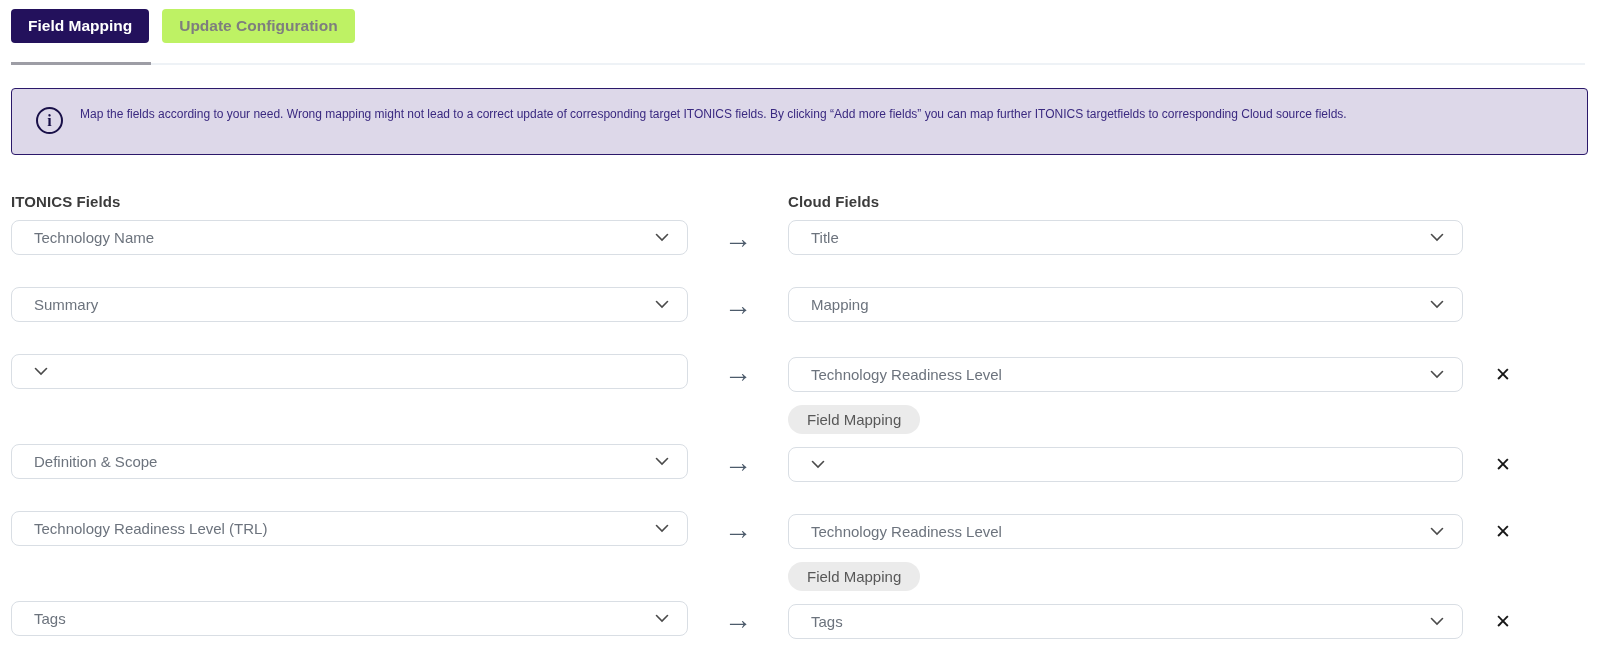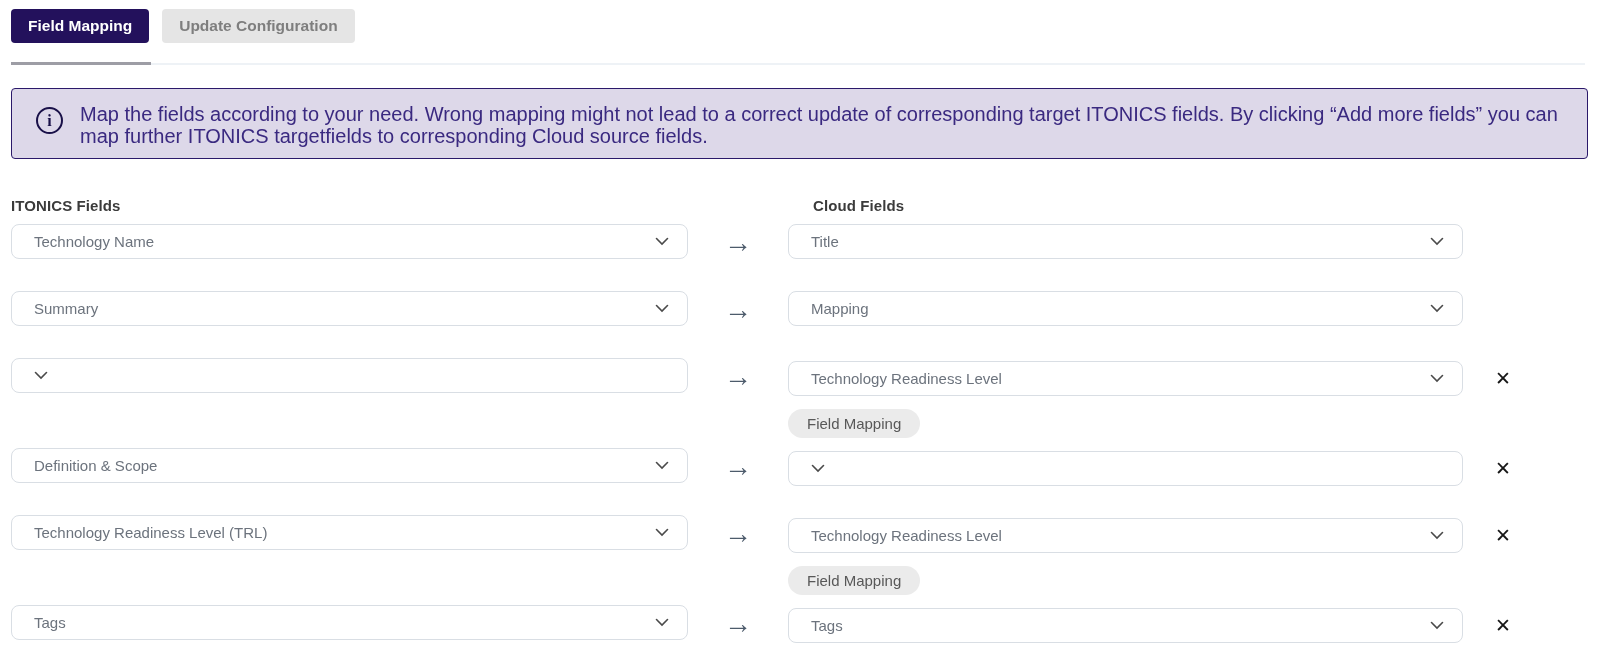--- a/index.html
+++ b/index.html
@@ -21,21 +21,21 @@
     border: none;
     border-radius: 4px;
     font-family: "Liberation Sans", sans-serif;
     font-size: 15.5px;
     font-weight: 700;
     line-height: 34px;
     cursor: pointer;
     white-space: nowrap;
   }
   .tab.active { background: #23115c; color: #ffffff; }
-  .tab.inactive { background: #e5e5e5; color: #7e7e7e; }
+  .tab.inactive { background: #bef264; color: #7e7e7e; }
 
   .tab-divider { position: relative; margin-top: 19px; height: 4px; }
   .tab-divider .light-line {
     position: absolute; left: 0; right: 3px; top: 1px; height: 2px;
     background: #eef2f6;
   }
   .tab-divider .active-underline {
     position: absolute; left: 0; top: 0; width: 140px; height: 3px;
     background: #9d9da5;
   }
@@ -59,27 +59,27 @@
     border-radius: 50%;
     color: #191048;
     font-weight: 700;
     font-size: 16px;
     display: flex; align-items: center; justify-content: center;
     margin-top: 7px;
     font-family: "Liberation Serif", serif;
   }
   .info-text {
     margin-left: 17px;
-    font-size: 20px;
+    font-size: 12px;
     line-height: 22px;
     padding-top: 3px;
   }
 
   
-  .col-headers { display: flex; margin-top: 38px; margin-bottom: 10px; gap: 25px; }
+  .col-headers { display: flex; margin-top: 38px; margin-bottom: 10px; }
   .col-header {
     font-size: 15px; font-weight: 700; color: #3b3b3b; letter-spacing: .1px;
   }
   .col-header.itonics { width: 777px; }
   .col-header.cloud { }
 
   
   .mapping-row { display: flex; align-items: flex-start; margin-bottom: 26px; }
   .mapping-row.has-pill { margin-bottom: 10px; }
 

